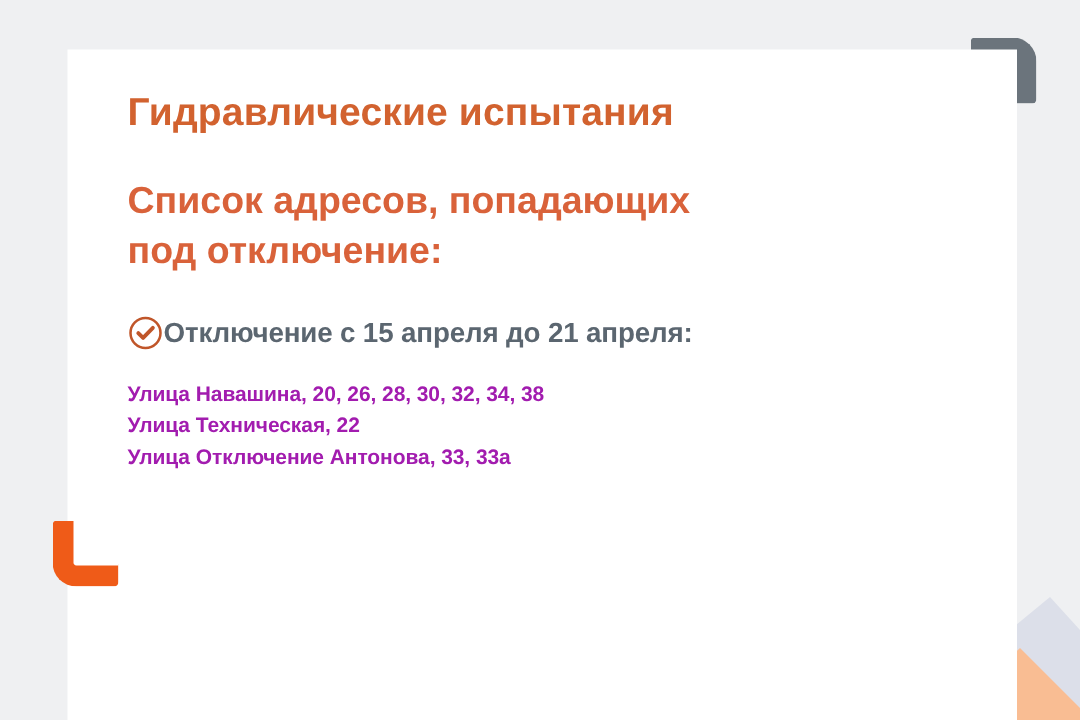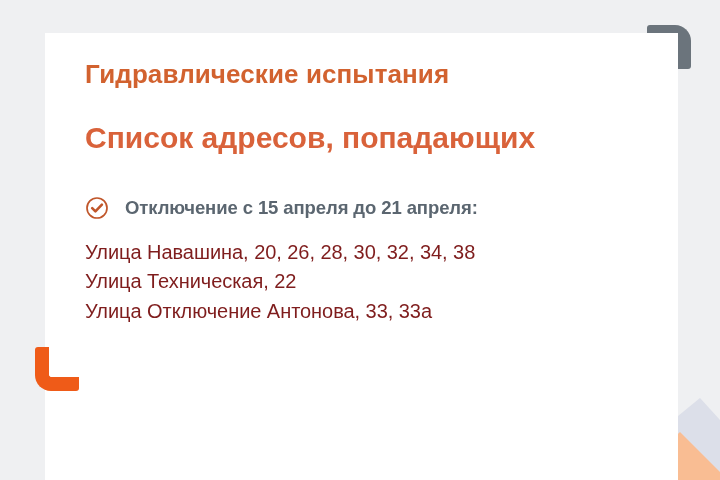--- a/index.html
+++ b/index.html
@@ -72,31 +72,31 @@
     color: #d2622f;
     font-size: 26px;
     font-weight: 700;
     letter-spacing: 0.1px;
     line-height: 1.2;
   }
 
   .title-sub {
     margin: 28px 0 0 0;
     color: #d9623a;
-    font-size: 30px;
+    font-size: 25px;
     font-weight: 700;
     line-height: 1.32;
   }
   .title-sub span { display: block; }
 
   .notice-row {
     display: flex;
     align-items: center;
-    margin-top: 38px;
-    gap: 16px;
+    margin-top: 26px;
+    gap: 0;
   }
   .check-icon {
     flex: 0 0 auto;
     width: 24px;
     height: 24px;
     display: block;
   }
   .notice-text {
     color: #5b6670;
     font-size: 18.5px;
@@ -104,23 +104,23 @@
     letter-spacing: -0.1px;
     white-space: nowrap;
   }
 
   .addr-list {
     margin: 18px 0 0 0;
     padding: 0;
     list-style: none;
   }
   .addr-list li {
-    color: #7f1d1d;
-    font-size: 20px;
-    font-weight: 400;
+    color: #a21caf;
+    font-size: 14px;
+    font-weight: 700;
     line-height: 1.48;
     letter-spacing: -0.05px;
     white-space: nowrap;
   }
 </style>
 </head>
 <body>
 
 <div id="poster">
 
@@ -137,20 +137,21 @@
     <polygon points="490,90 570,16 570,90" fill="#6b747c"></polygon>
     <polygon points="570,16 650,90 570,90" fill="#ea5b10"></polygon>
   </svg>
 
   <div class="card">
 
     <h1 class="title-main">Гидравлические испытания</h1>
 
     <h2 class="title-sub">
       <span>Список адресов, попадающих</span>
+      <span>под отключение:</span>
     </h2>
 
     <div class="notice-row">
       <svg class="check-icon" viewBox="0 0 24 24">
         <circle cx="12" cy="12" r="10" fill="none" stroke="#c0562a" stroke-width="1.7"></circle>
         <path d="M7.2 12.1 L10.4 15.3 L16.9 8.6" fill="none" stroke="#c0562a" stroke-width="2.6" stroke-linecap="round" stroke-linejoin="round"></path>
       </svg>
       <span class="notice-text">Отключение с 15 апреля до 21 апреля:</span>
     </div>
 

